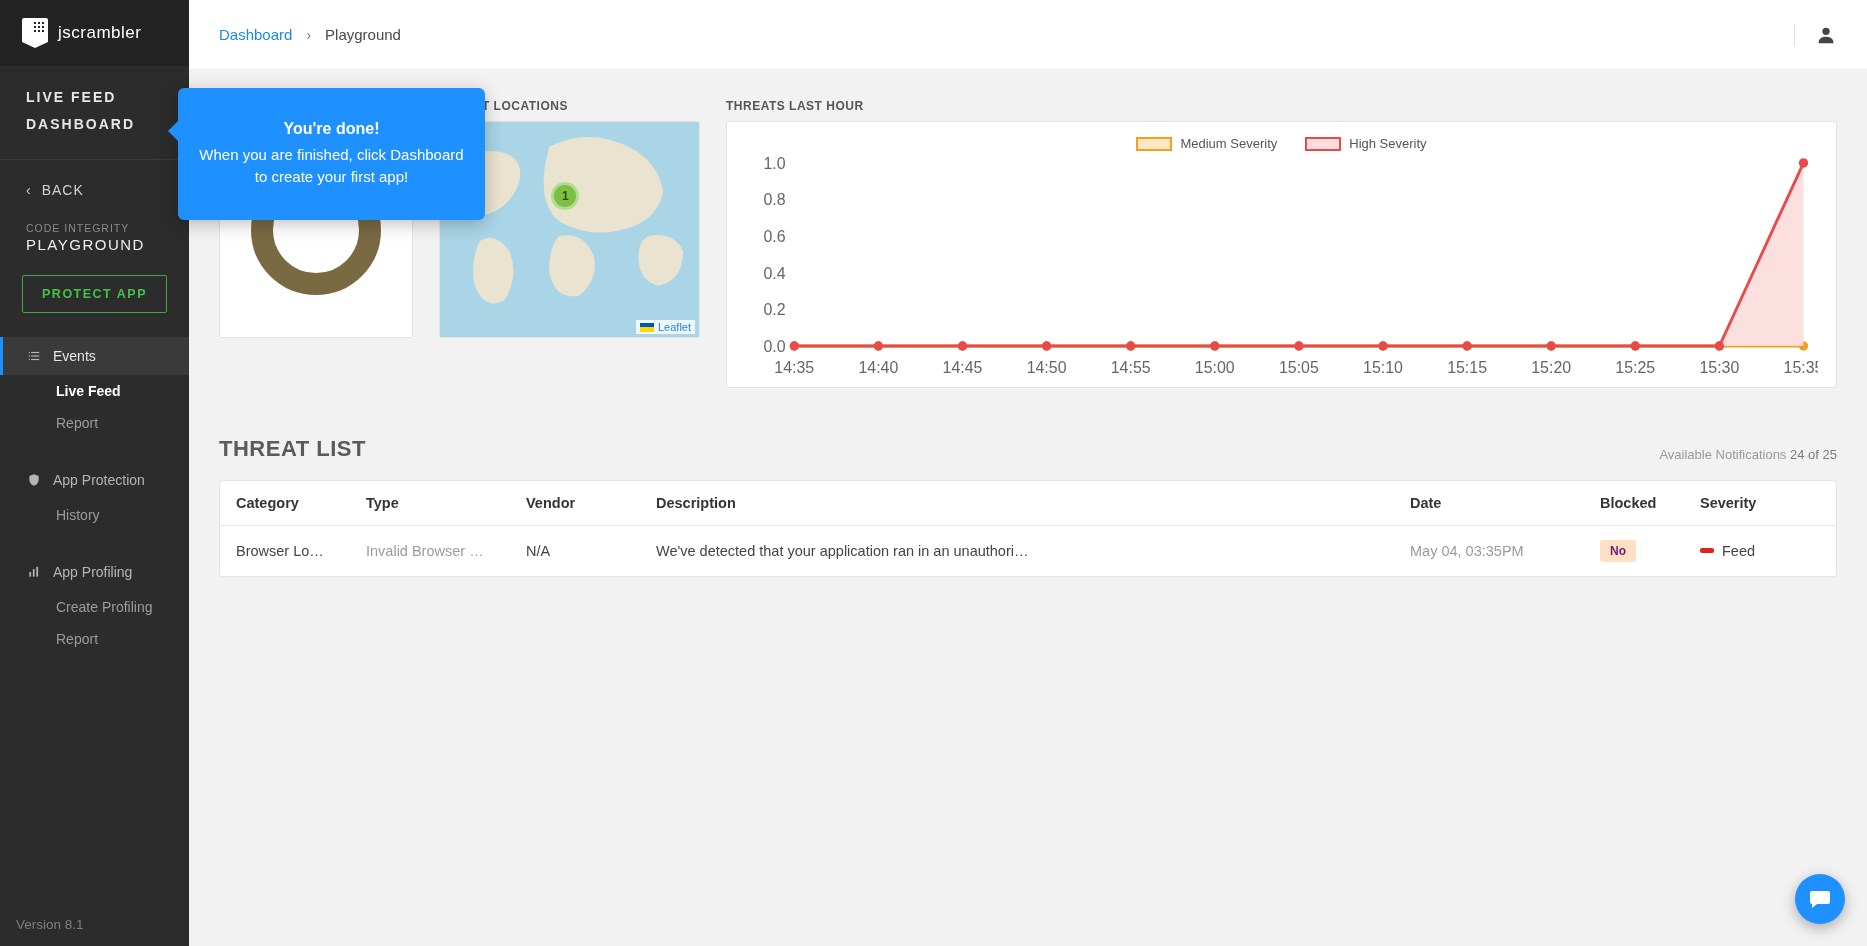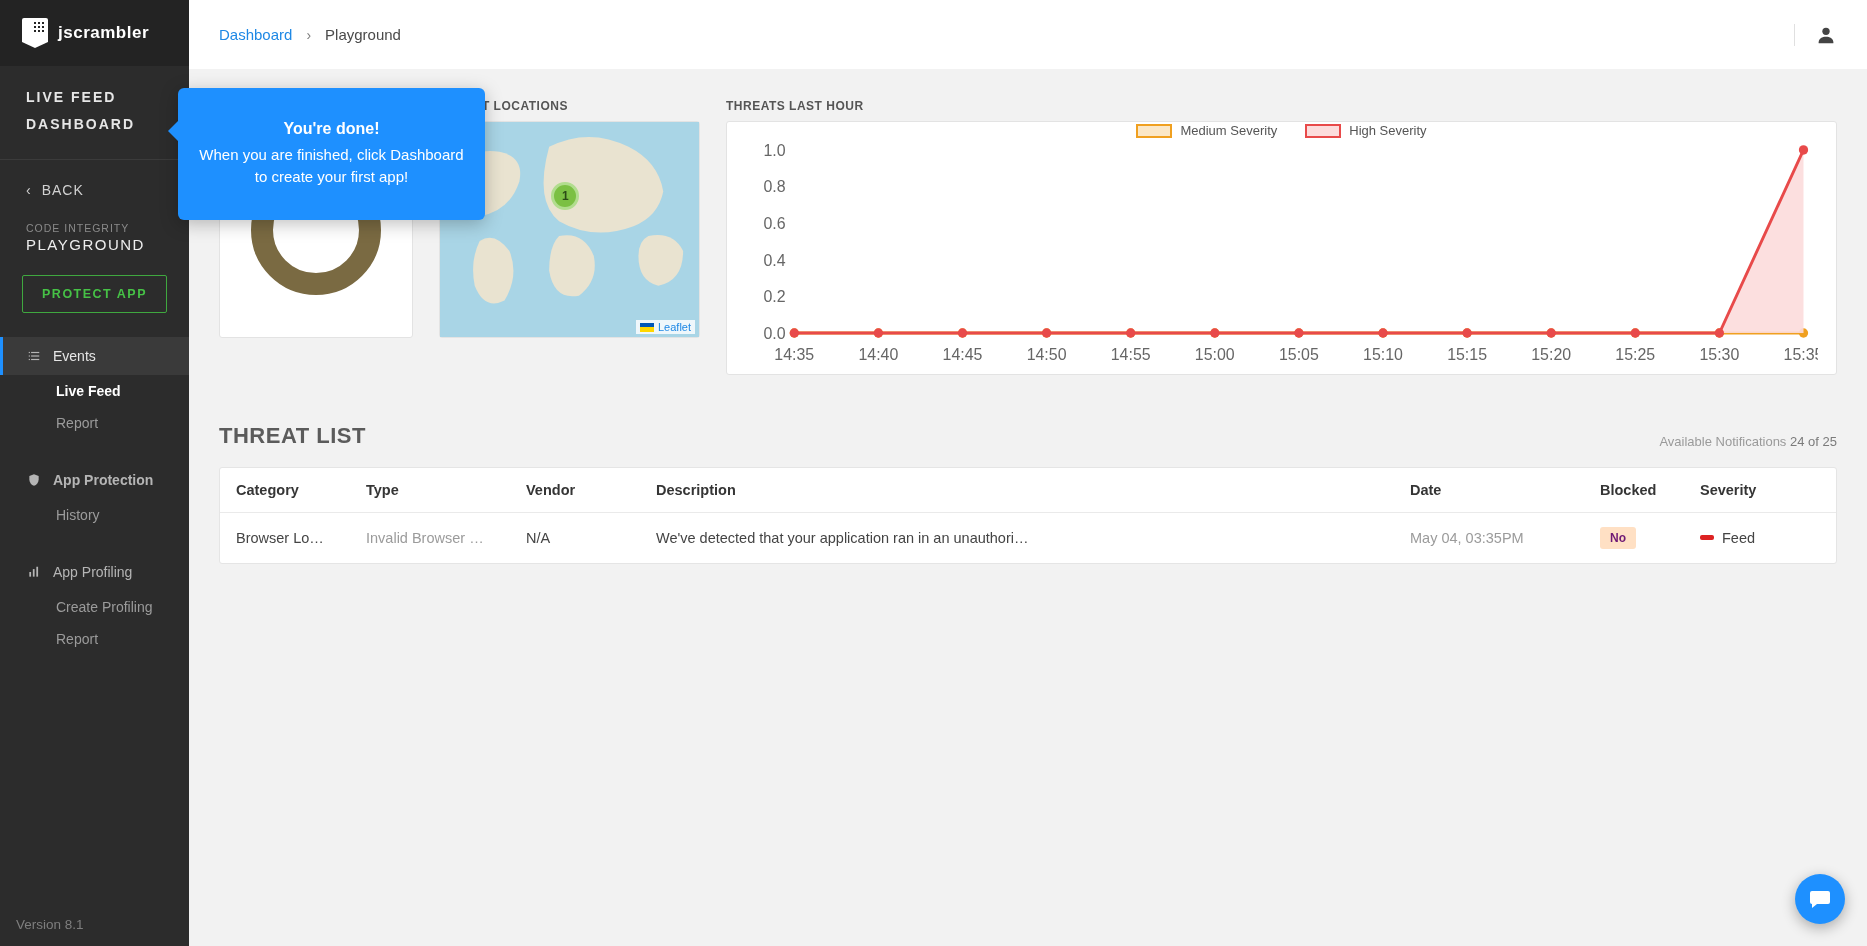--- a/index.html
+++ b/index.html
@@ -4,21 +4,21 @@
 <style>
   * { box-sizing: border-box; margin: 0; padding: 0; }
   html, body { height: 100%; font-family: "Segoe UI", "Helvetica Neue", Arial, sans-serif; background: #f2f2f2; color: #333; }
   body { display: flex; }
 
   
   .sidebar { width: 189px; min-width:189px; background: #2c2c2c; color: #c9c9c9; display: flex; flex-direction: column; height: 100vh; position: relative; }
   .logo { background: #232323; padding: 18px 22px; display: flex; align-items: center; gap: 10px; }
   .logo-mark { width: 26px; height: 30px; background: #fff; border-radius: 2px; position: relative; clip-path: polygon(0 0, 100% 0, 100% 80%, 50% 100%, 0 80%); }
   .logo-mark::before { content:""; position:absolute; right:3px; top:3px; width:12px; height:12px; background: radial-gradient(circle at 2px 2px,#232323 1.2px,transparent 1.2px); background-size: 4px 4px; }
-  .logo-text { color: #fff; font-weight: 700; font-size: 17px; letter-spacing: .5px; }
+  .logo-text { color: #fff; font-weight: 400; font-size: 17px; letter-spacing: .5px; }
 
   .s-section { padding: 18px 0 6px; }
   .s-head { padding: 0 26px; font-size: 14px; letter-spacing: 2px; font-weight: 600; color: #e6e6e6; line-height: 1.9; cursor: pointer; }
 
   .divider { height:1px; background:#3b3b3b; margin: 16px 0; }
 
   .back-item { display:flex; align-items:center; gap:10px; padding: 6px 26px; font-size: 14px; letter-spacing:1px; color:#d1d1d1; cursor:pointer;}
   .sub-label { padding: 18px 26px 2px; font-size: 10.5px; letter-spacing: 1px; color: #8a8a8a; }
   .sub-name  { padding: 0 26px 6px; font-size: 15px; letter-spacing: 1.5px; color: #eee; font-weight: 500;}
 
@@ -53,21 +53,21 @@
   .donut { width:130px; height:130px; border-radius:50%; border: 22px solid #7a6a42; }
 
   .map-card { width:261px; height:217px; display:flex; flex-direction:column; position:relative;}
   .map-body { flex:1; background: linear-gradient(#a9d5e6,#a9d5e6); position:relative; overflow:hidden;}
   .map-land { position:absolute; inset:0; }
   .map-marker { position:absolute; left:43%; top:28%; width:28px; height:28px; border-radius:50%; background:#7bc043; display:flex; align-items:center; justify-content:center; border:3px solid #b1dd8e; font-size:12px; font-weight:700; color:#2b4b17;}
   .map-attrib { position:absolute; right:4px; bottom:3px; font-size:11px; background:#ffffffd0; padding:1px 4px; display:flex; align-items:center; gap:4px;}
   .map-attrib a{ color:#1e88e5; text-decoration:none;}
   .ua-flag { display:inline-block; width:14px; height:9px; background:linear-gradient(to bottom,#0057b7 50%,#ffd700 50%);}
 
-  .chart-card { flex:1; height:217px; padding: 1px 18px 8px; min-width:400px; display:flex; flex-direction:column;}
+  .chart-card { flex:1; height:217px; padding: 14px 18px 8px; min-width:400px; display:flex; flex-direction:column;}
   .legend { display:flex; justify-content:center; gap:28px; font-size:13px; color:#555; margin-bottom: 6px;}
   .legend-item { display:flex; align-items:center; gap:8px;}
   .legend-swatch { width:36px; height:14px;}
   .sw-med { background:#fbe7c6; border:2px solid #f0a020;}
   .sw-high{ background:#fcdcdc; border:2px solid #e84a4a;}
   .chart-area { flex:1; position:relative;}
   .chart-svg { width:100%; height:100%; }
 
   
   .threat-head { display:flex; align-items:flex-end; justify-content:space-between; margin-top:48px;}
@@ -137,21 +137,21 @@
             <rect x="7" y="11" width="14" height="2"></rect>
             <rect x="3" y="17" width="2" height="2"></rect>
             <rect x="7" y="17" width="14" height="2"></rect>
           </svg>
       </span>
       <span>Events</span>
     </div>
     <div class="nav-sub bold">Live Feed</div>
     <div class="nav-sub">Report</div>
 
-    <div class="nav-item" style="margin-top:22px;font-weight:bold;">
+    <div class="nav-item" style="margin-top:22px;">
       <span class="nav-icon">
         <svg viewBox="0 0 24 24" fill="currentColor" width="14" height="14">
             <path d="M12 2l8 3v6c0 5-3.4 9.4-8 11-4.6-1.6-8-6-8-11V5l8-3z"></path>
           </svg>
       </span>
       <span>App Protection</span>
     </div>
     <div class="nav-sub">History</div>
 
     <div class="nav-item" style="margin-top:22px;">

